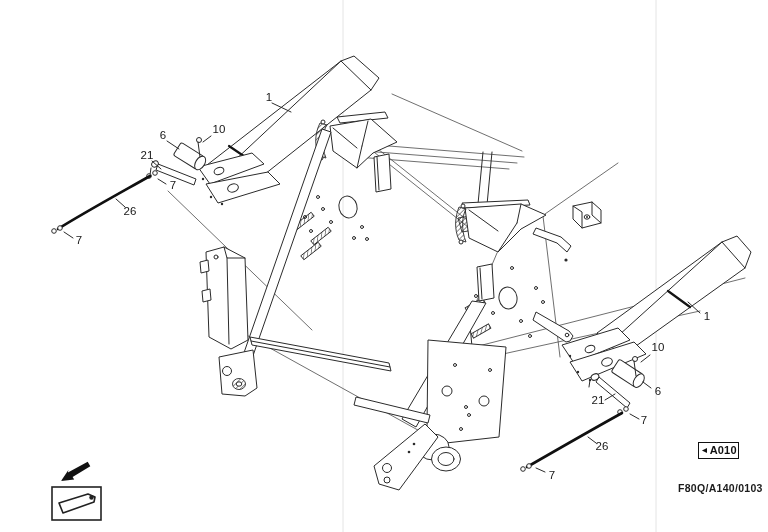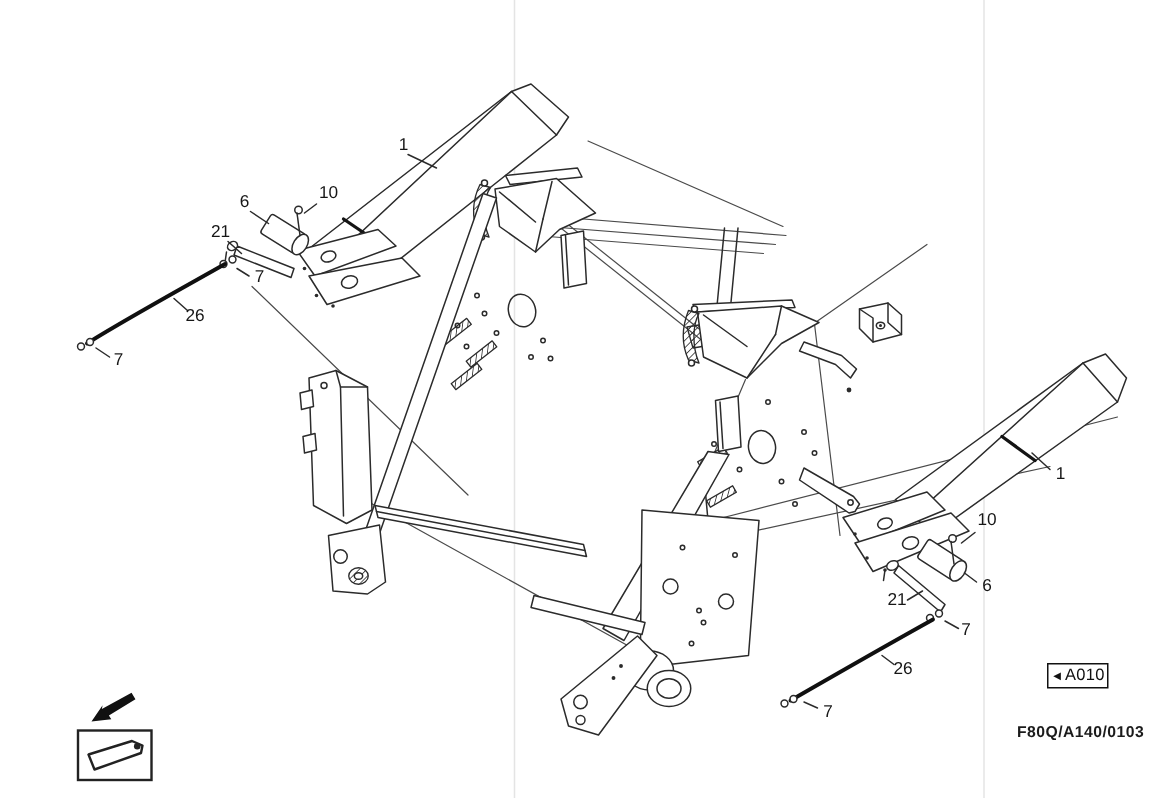--- a/index.html
+++ b/index.html
@@ -12,21 +12,21 @@
   .dk{fill:none;stroke:#141414;stroke-width:2.2;stroke-linecap:round;}
   .chain{fill:none;stroke:#101010;stroke-width:2.6;stroke-linecap:round;}
   .hf{fill:url(#h);stroke:#2b2b2b;stroke-width:0.9;stroke-linejoin:round;}
   .dot{fill:#2b2b2b;stroke:none;}
   .art{stroke:#e4e4e4;stroke-width:1;}
   .callout{position:absolute;transform:translate(-50%,-50%);font-size:11.5px;color:#161616;
            line-height:1;user-select:none;}
   .refbox{position:absolute;left:698px;top:442px;width:39px;height:15px;border:1.6px solid #111;
           background:#fff;display:flex;align-items:center;justify-content:center;gap:1px;}
   .refbox .tri{font-size:8.5px;color:#111;line-height:1;}
-  .refbox .lbl{font-size:11px;font-weight:400;color:#111;line-height:1;letter-spacing:0.2px;text-align:center;}
+  .refbox .lbl{font-size:11px;font-weight:700;color:#111;line-height:1;letter-spacing:0.2px;text-align:center;}
   .figcode{position:absolute;left:678px;top:482px;font-size:10.5px;font-weight:700;
            color:#1b1b1b;letter-spacing:0.3px;white-space:nowrap;}
 </style>
 </head>
 <body>
 
 <div class="stage">
 
 <svg width="768" height="532" viewBox="0 0 768 532">
   <defs>

